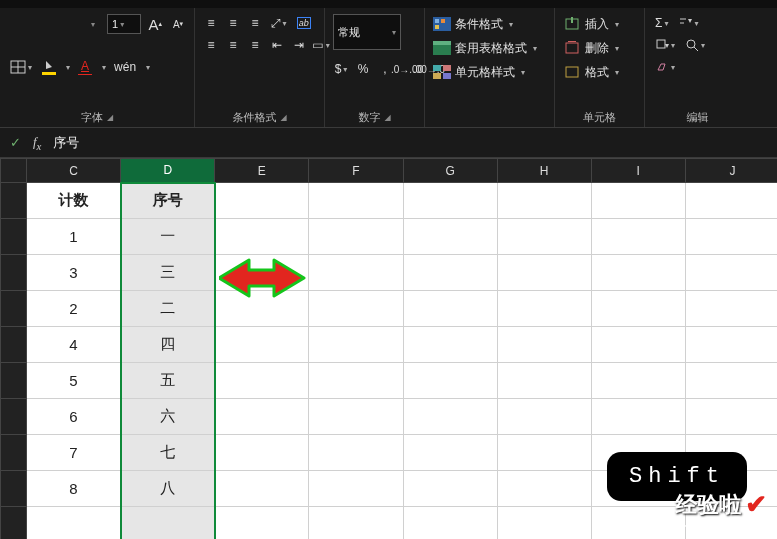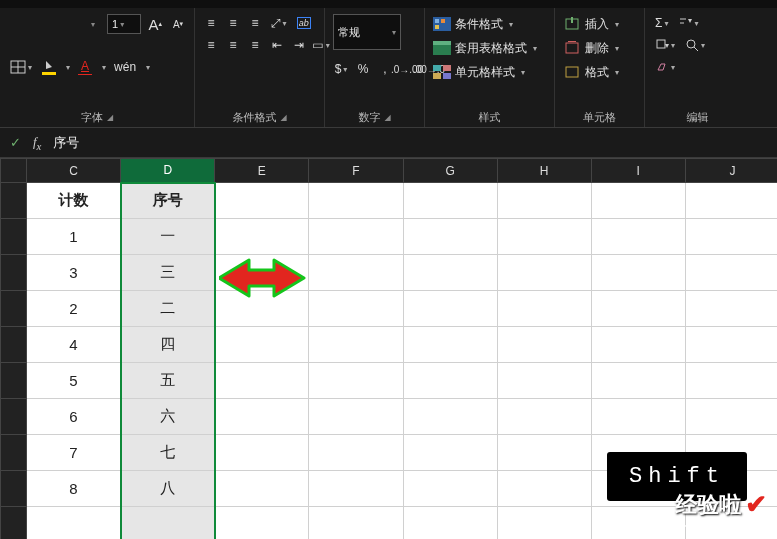--- a/index.html
+++ b/index.html
@@ -174,21 +174,21 @@
   .shift-badge {
     position: absolute;
     right: 30px;
     bottom: 38px;
     background: #000;
     color: #fff;
     font-family: "Courier New", monospace;
     font-size: 22px;
     letter-spacing: 6px;
     padding: 12px 22px;
-    border-radius: 3px;
+    border-radius: 14px;
   }
 
   
   .watermark {
     position: absolute;
     right: 10px;
     bottom: 4px;
     text-align: right;
     color: #fff;
     font-weight: bold;
@@ -339,23 +339,20 @@
               <rect x="0" y="0" width="8" height="6" fill="#4aa"></rect>
               <rect x="10" y="0" width="8" height="6" fill="#c77"></rect>
               <rect x="0" y="8" width="8" height="6" fill="#ca5"></rect>
               <rect x="10" y="8" width="8" height="6" fill="#77c"></rect>
             </svg>
         </span>
         <span>单元格样式</span>
           <span class="dd">▾</span>
       </div>
     </div>
-    <div class="group-label">
-        <span>样式</span>
-      </div>
   </div>
 
   <div class="group" style="width:90px;">
     <div class="group-body">
       <div class="style-item">
         <span class="style-icon">
           <svg width="16" height="14">
               <rect x="2" y="2" width="12" height="10" fill="none" stroke="#6fb06f"></rect>
               <line x1="8" y1="0" x2="8" y2="6" stroke="#6fb06f" stroke-width="2"></line>
             </svg>

